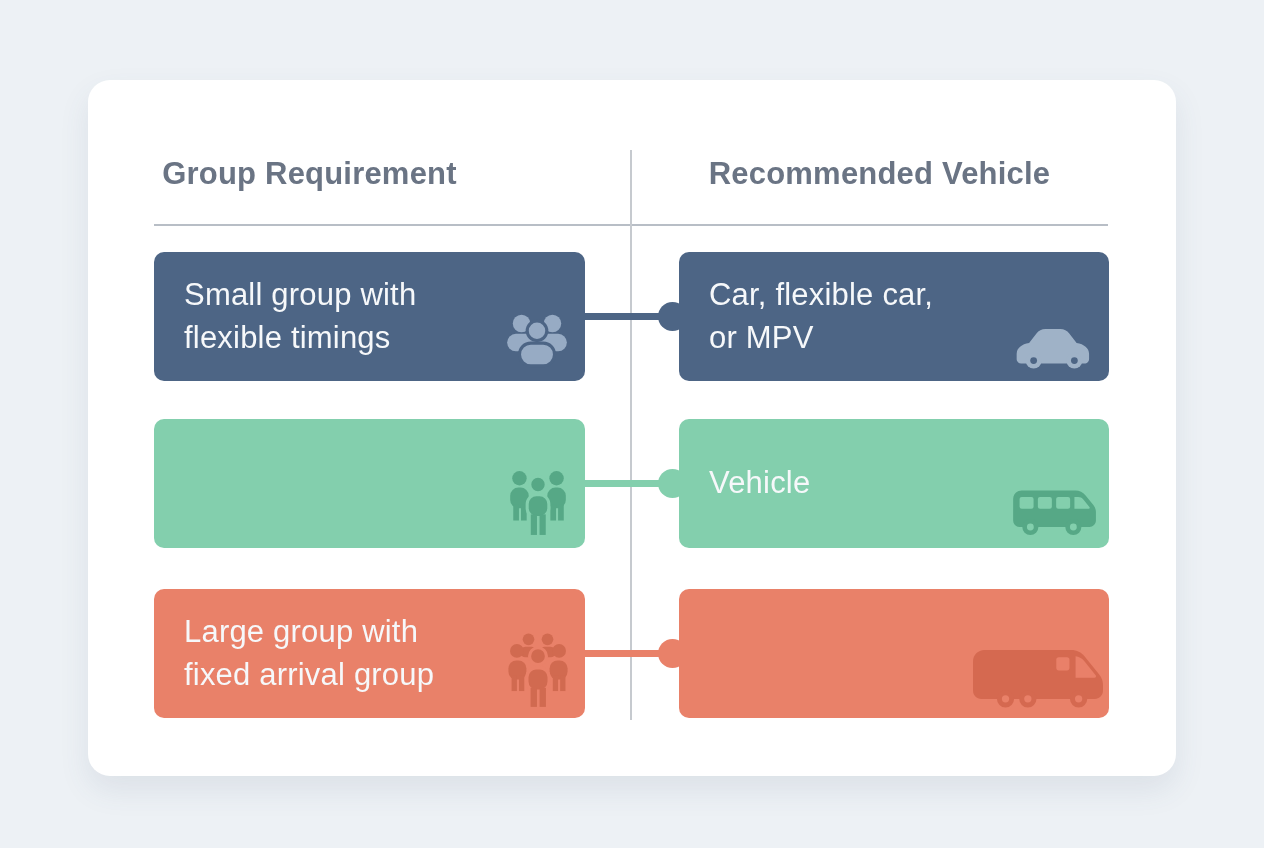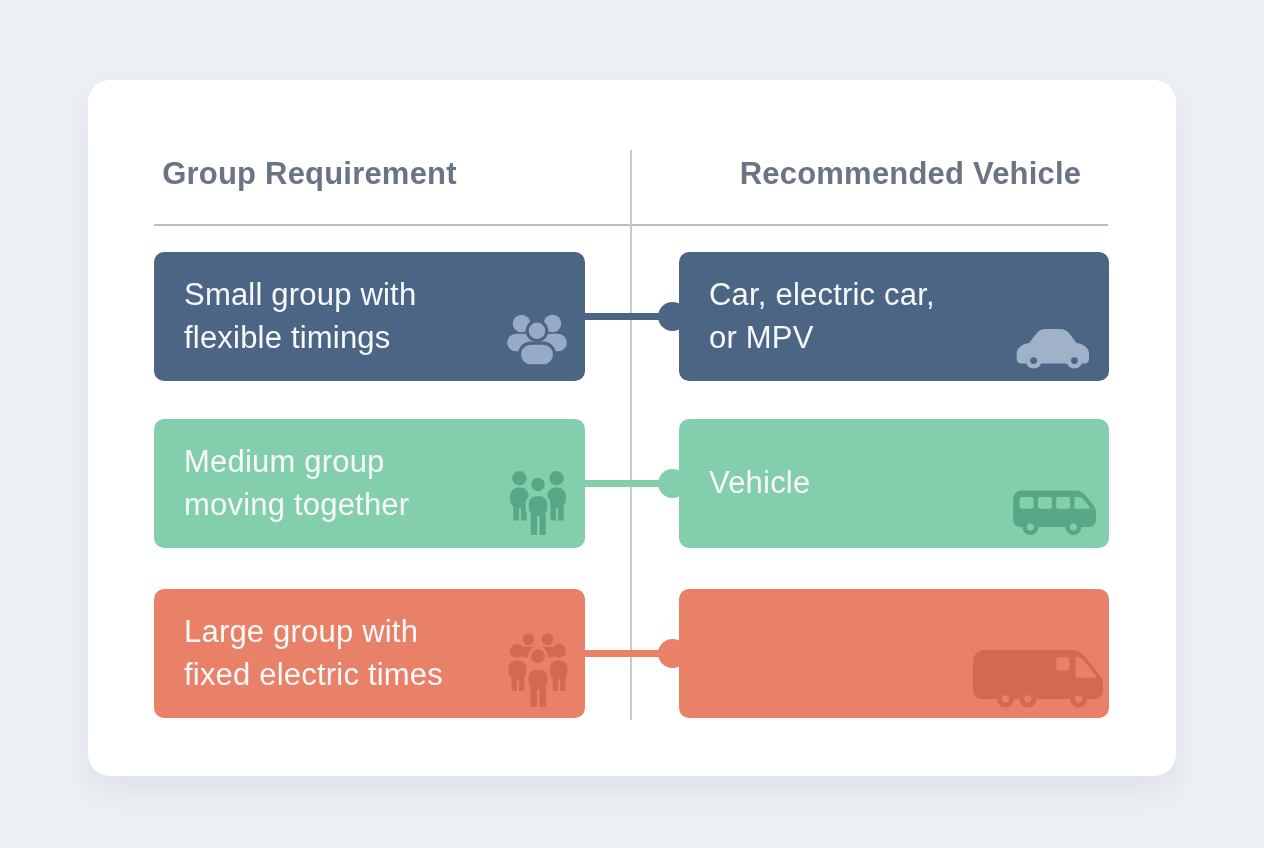--- a/index.html
+++ b/index.html
@@ -12,21 +12,21 @@
   .card {
     position:absolute; left:88px; top:80px; width:1088px; height:696px;
     background:#ffffff; border-radius:22px;
     box-shadow:0 14px 30px rgba(70,90,120,0.10);
   }
   .col-header {
     position:absolute; top:76px; font-size:31px; font-weight:700;
     color:#6a7484; text-align:center; letter-spacing:0.2px;
   }
   .col-header.left  { left:0;     width:443px; }
-  .col-header.right { left:574px; width:497px; }
+  .col-header.right { left:543px; width:497px; }
   .hr    { position:absolute; left:66px;  top:144px; width:954px; height:2px; background:#b8bec6; }
   .vline { position:absolute; left:542px; top:70px;  width:2px;  height:570px; background:#c6cacf; }
 
   .row  { position:absolute; left:0; width:100%; height:129px; }
   .row1 { top:172px; } .row2 { top:339px; } .row3 { top:509px; }
 
   .box {
     position:absolute; height:129px; border-radius:10px;
     display:flex; align-items:center; overflow:hidden;
   }
@@ -80,38 +80,36 @@
           <rect x="34" y="23" width="28" height="17" rx="8.5"></rect>
           <circle cx="33" cy="20" r="9.5" stroke="#4d6585" stroke-width="3"></circle>
           <rect x="16" y="32" width="34" height="22" rx="11" stroke="#4d6585" stroke-width="3"></rect>
         </g>
       </svg>
     </div>
     <div class="connector conn1">
         <span class="dot"></span>
       </div>
     <div class="box right c1">
-      <div class="box-text">Car, electric car,
+      <div class="box-text">Car, flexible car,
 or MPV</div>
       <svg class="icon ic-car" viewBox="0 0 76 42">
         <g fill="#9fb2c7">
           <path d="M5 27 c0-5 4.5-8.5 11-9.5 l6.5-8.5 c2-2.6 4.5-4 8-4 h13 c3.5 0 6 1.4 8 4 l6.5 8.5 c6.5 1 11 4.5 11 9.5 v4.5 c0 2.2-1.8 4-4 4 h-56 c-2.2 0-4-1.8-4-4 z"></path>
           <circle cx="20" cy="33" r="7"></circle>
           <circle cx="56" cy="33" r="7"></circle>
         </g>
         <circle cx="20" cy="33" r="3" fill="#4d6585"></circle>
         <circle cx="56" cy="33" r="3" fill="#4d6585"></circle>
       </svg>
     </div>
   </div>
 
   <div class="row row2">
     <div class="box left c2">
-      <div class="box-text">Medium group
-moving together</div>
       <svg class="icon ic-medium" viewBox="0 0 60 66">
         <g fill="#56a886">
           <circle cx="12" cy="9" r="7"></circle>
           <rect x="3" y="18" width="18" height="20" rx="8"></rect>
           <rect x="6" y="34" width="5.5" height="16"></rect>
           <rect x="13.5" y="34" width="5.5" height="16"></rect>
           <circle cx="48" cy="9" r="7"></circle>
           <rect x="39" y="18" width="18" height="20" rx="8"></rect>
           <rect x="42" y="34" width="5.5" height="16"></rect>
           <rect x="49.5" y="34" width="5.5" height="16"></rect>
@@ -141,21 +139,21 @@
         <circle cx="58" cy="39" r="7.5" fill="#56a886"></circle>
         <circle cx="18" cy="39" r="3.2" fill="#83cfad"></circle>
         <circle cx="58" cy="39" r="3.2" fill="#83cfad"></circle>
       </svg>
     </div>
   </div>
 
   <div class="row row3">
     <div class="box left c3">
       <div class="box-text">Large group with
-fixed electric times</div>
+fixed arrival group</div>
       <svg class="icon ic-large" viewBox="0 0 62 72">
         <g fill="#d16a50">
           <circle cx="22" cy="6" r="5.5"></circle>
           <rect x="14" y="13" width="16" height="10" rx="5"></rect>
           <circle cx="40" cy="6" r="5.5"></circle>
           <rect x="32" y="13" width="16" height="10" rx="5"></rect>
           <circle cx="11" cy="17" r="6.5"></circle>
           <rect x="3" y="26" width="17" height="18" rx="7.5"></rect>
           <rect x="6" y="40" width="5" height="15"></rect>
           <rect x="13" y="40" width="5" height="15"></rect>

